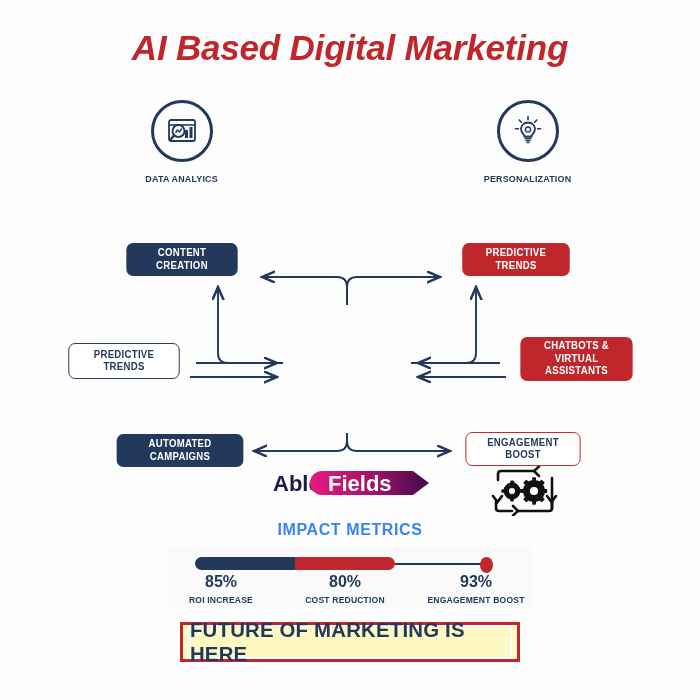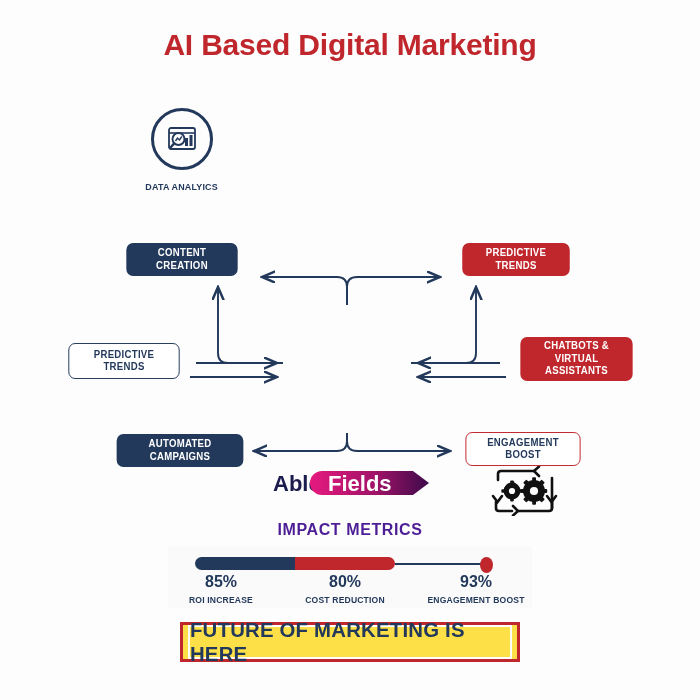--- a/index.html
+++ b/index.html
@@ -9,29 +9,30 @@
     font-family:"Liberation Sans", sans-serif;
     overflow:hidden;
     position:relative;
   }
   #canvas{position:absolute;left:0;top:0;width:700px;height:700px;background:#fdfdfd;}
 
   
   #title{
     position:absolute;left:0;top:28px;width:700px;
     text-align:center;
-    font-size:30px;font-weight:bold;
+    font-size:35px;font-weight:bold;
     color:#c0272d;
     letter-spacing:-0.2px;
+    font-style:italic;
   }
 
   
   #icon-row{
     position:absolute;left:130px;top:92px;width:450px;height:100px;
-    display:flex;justify-content:space-between;align-items:flex-end;gap:28px;
+    display:flex;justify-content:space-between;align-items:center;gap:28px;
   }
   .icon-cell{width:104px;display:flex;flex-direction:column;align-items:center;}
   .icon-circle{
     width:62px;height:62px;border-radius:50%;
     border:3px solid #23395b;
     display:flex;align-items:center;justify-content:center;
     box-sizing:border-box;
   }
   .icon-label{
     margin-top:11px;
@@ -73,21 +74,21 @@
 
   
   #logo{position:absolute;left:265px;top:466px;width:170px;height:34px;}
 
   
   #cycle-icon{position:absolute;left:482px;top:466px;width:86px;height:50px;}
 
   
   #metrics-title{
     position:absolute;left:0;top:521px;width:700px;text-align:center;
-    font-size:16px;font-weight:bold;color:#4c1d95;letter-spacing:0.6px;
+    font-size:16px;font-weight:bold;color:#3b82f6;letter-spacing:0.6px;
   }
   #metrics-card{
     position:absolute;left:168px;top:546px;width:364px;height:62px;
     background:#fafafa;
   }
   #bar-wrap{position:absolute;left:195px;top:557px;width:305px;height:16px;}
   .seg{position:absolute;top:0;height:13px;}
   #seg-navy{left:0;width:100px;background:#23395b;border-radius:7px 0 0 7px;}
   #seg-red{left:100px;width:100px;background:#c0272d;border-radius:0 7px 7px 0;}
   #seg-line{left:200px;top:5.5px;width:92px;height:2px;background:#23395b;}
@@ -110,21 +111,21 @@
   #lab-0{left:178px;width:86px;}
   #val-1{left:300px;width:90px;}
   #lab-1{left:300px;width:90px;}
   #val-2{left:420px;width:112px;}
   #lab-2{left:414px;width:124px;}
 
   
   #banner{
     position:absolute;left:180px;top:622px;width:340px;height:40px;
     border:3px solid #c0272d;
-    background:#fde047;
+    background:#fef9c3;
     display:flex;align-items:center;justify-content:center;
     box-sizing:border-box;
   }
   #banner-inner{
     width:100%;height:100%;
     border:2px solid #ffffff;
     display:flex;align-items:center;justify-content:center;
     box-sizing:border-box;
     font-size:21px;font-weight:bold;color:#23395b;
     letter-spacing:0.2px;
@@ -148,20 +149,37 @@
           <rect x="22" y="18" width="3" height="8" fill="#23395b"></rect>
           <rect x="26.5" y="15" width="3" height="11" fill="#23395b"></rect>
           <circle cx="15.5" cy="19" r="6" fill="#fdfdfd" stroke="#23395b" stroke-width="1.9"></circle>
           <line x1="11.2" y1="23.4" x2="7.5" y2="27.5" stroke="#23395b" stroke-width="2.4" stroke-linecap="round"></line>
           <polyline points="12.5,21 14.5,18 16.5,20 18.8,16.5" fill="none" stroke="#23395b" stroke-width="1.4"></polyline>
         </svg>
       </div>
       <div class="icon-label">DATA ANALYICS</div>
     </div>
 
+    <div class="icon-cell">
+      <div class="icon-circle">
+        <svg width="38" height="38" viewBox="0 0 38 38">
+          <path d="M19 10.5c-4.1 0-7 3-7 6.6 0 2.5 1.4 3.9 2.4 5.1.7.9 1 1.5 1.1 2.3h7c.1-.8.4-1.4 1.1-2.3 1-1.2 2.4-2.6 2.4-5.1 0-3.6-2.9-6.6-7-6.6z" fill="none" stroke="#23395b" stroke-width="1.8"></path>
+          <line x1="15.5" y1="26.3" x2="22.5" y2="26.3" stroke="#23395b" stroke-width="1.6"></line>
+          <line x1="16.3" y1="28.4" x2="21.7" y2="28.4" stroke="#23395b" stroke-width="1.6"></line>
+          <line x1="17.4" y1="30.4" x2="20.6" y2="30.4" stroke="#23395b" stroke-width="1.6"></line>
+          <circle cx="19" cy="17.6" r="2.6" fill="none" stroke="#23395b" stroke-width="1.3"></circle>
+          <line x1="19" y1="4.5" x2="19" y2="7.6" stroke="#23395b" stroke-width="1.6" stroke-linecap="round"></line>
+          <line x1="10.2" y1="8" x2="12.3" y2="10.2" stroke="#23395b" stroke-width="1.6" stroke-linecap="round"></line>
+          <line x1="27.8" y1="8" x2="25.7" y2="10.2" stroke="#23395b" stroke-width="1.6" stroke-linecap="round"></line>
+          <line x1="6.5" y1="16.8" x2="9.4" y2="16.8" stroke="#23395b" stroke-width="1.6" stroke-linecap="round"></line>
+          <line x1="31.5" y1="16.8" x2="28.6" y2="16.8" stroke="#23395b" stroke-width="1.6" stroke-linecap="round"></line>
+        </svg>
+      </div>
+      <div class="icon-label">PERSONALIZATION</div>
+    </div>
 
 
 
   </div>
 
   <div id="flow">
 
     <svg id="flow-svg" width="700" height="250">
       <defs>
         <marker id="ah" markerWidth="8" markerHeight="8" refX="7" refY="3" orient="auto">

